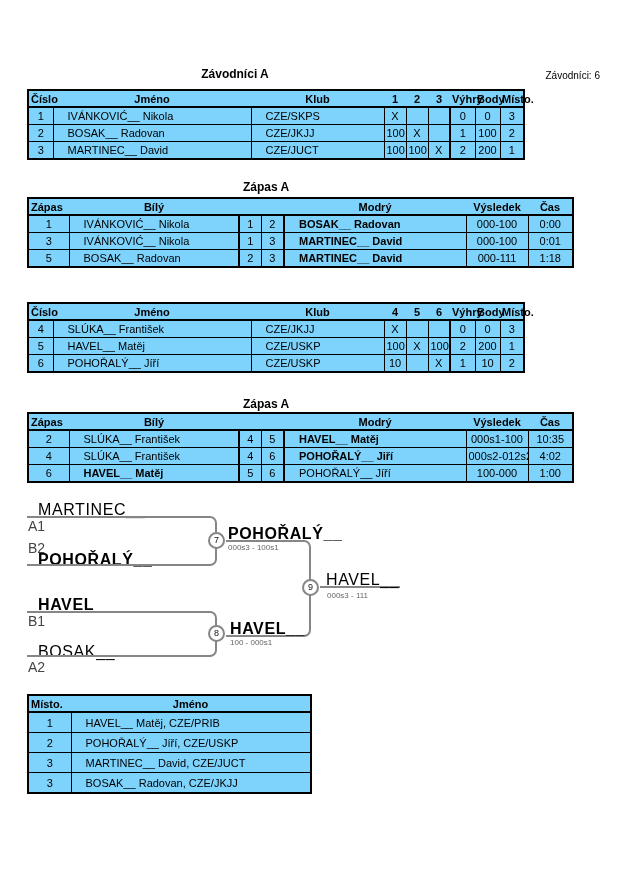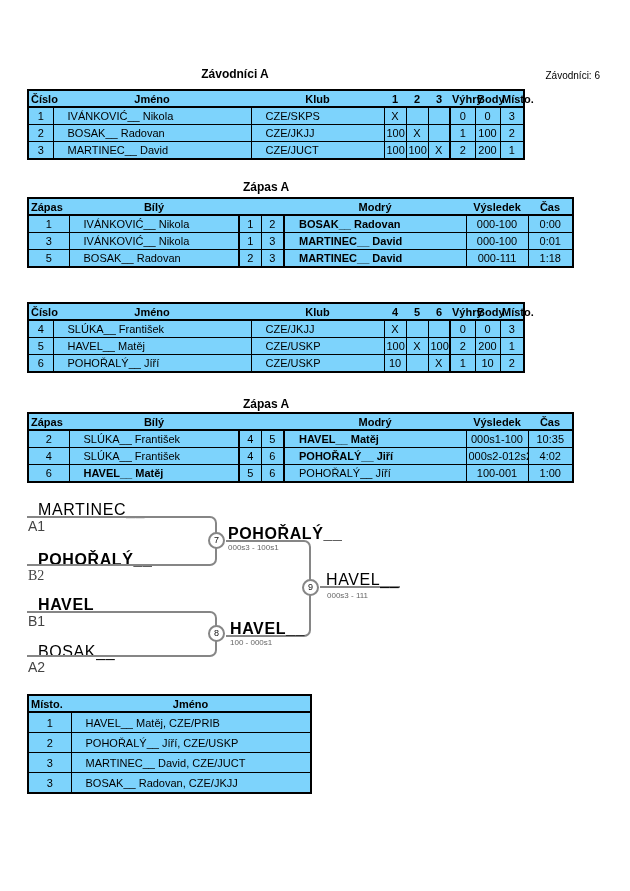--- a/index.html
+++ b/index.html
@@ -258,32 +258,32 @@
           <td class="name bold thick-l">POHOŘALÝ__ Jiří</td>
           <td class="ctr">000s2-012s2</td>
           <td class="ctr">4:02</td>
         </tr>
       <tr>
           <td class="ctr">6</td>
           <td class="name bold">HAVEL__ Matěj</td>
           <td class="ctr thick-l">5</td>
           <td class="ctr">6</td>
           <td class="name thick-l">POHOŘALÝ__ Jíří</td>
-          <td class="ctr">100-001</td>
+          <td class="ctr">100-000</td>
           <td class="ctr">1:00</td>
         </tr>
     </tbody>
   </table>
 
   <div>
 
     <div class="br-name" style="left:38px;top:501px;">MARTINEC__</div>
     <div class="br-seed" style="left:28px;top:518px;">A1</div>
     <div class="br-name bold" style="left:38px;top:551px;">POHOŘALÝ__</div>
-    <div class="br-seed" style="left:28px;top:568px;font-family:Liberation Serif, serif;">B2</div>
+    <div class="br-seed" style="left:28px;top:540px;">B2</div>
     <div class="br-name bold" style="left:38px;top:596px;">HAVEL__</div>
     <div class="br-seed" style="left:28px;top:613px;">B1</div>
     <div class="br-name" style="left:38px;top:643px;">BOSAK__</div>
     <div class="br-seed" style="left:28px;top:659px;">A2</div>
 
     <div class="br-pair" style="left:27px;top:516px;width:188px;height:46px;"></div>
     <div class="br-pair" style="left:27px;top:611px;width:188px;height:42px;"></div>
     <div class="br-pair" style="left:226px;top:540px;width:83px;height:93px;"></div>
     <div class="br-line" style="left:320px;top:586px;width:80px;height:2px;"></div>
 

